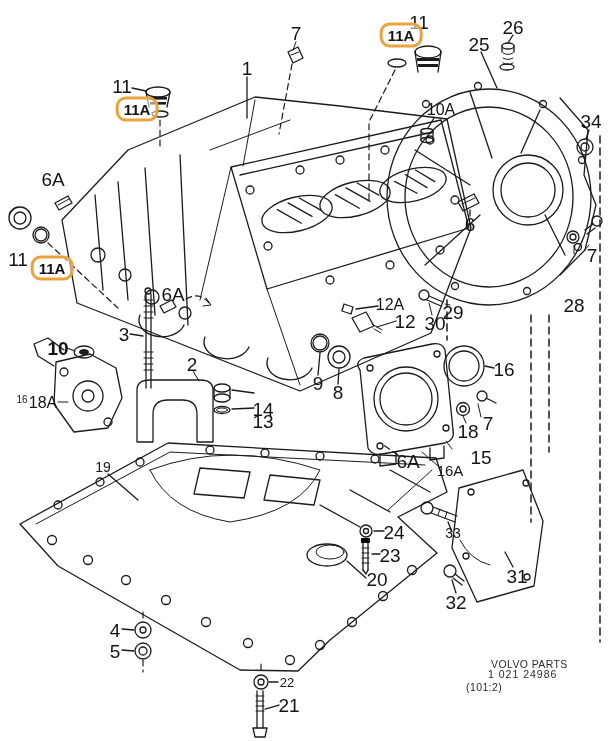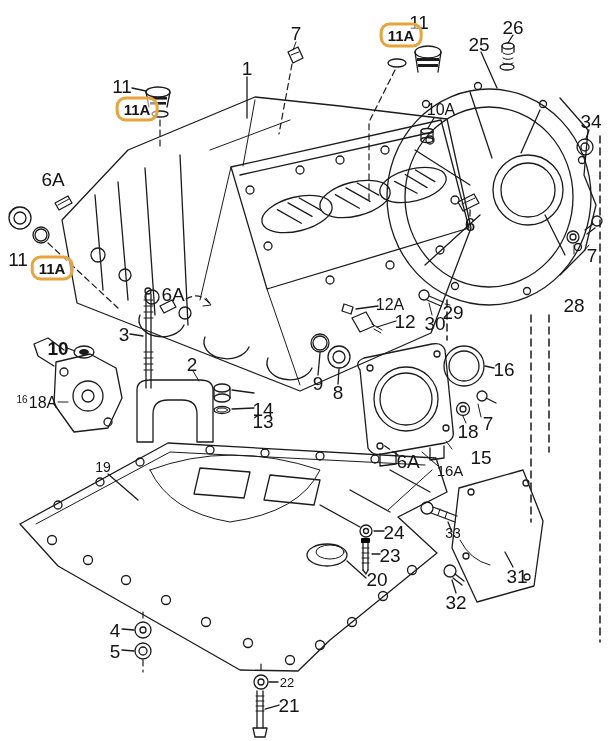--- a/index.html
+++ b/index.html
@@ -393,14 +393,19 @@
       <div class="callout" style="left: 377px; top: 579px; font-size: 19px; text-align: right;">20</div>
       <div class="callout" style="left: 115px; top: 630px; font-size: 19px;">4</div>
       <div class="callout" style="left: 115px; top: 651px; font-size: 19px;">5</div>
       <div class="callout" style="left: 287px; top: 682px; font-size: 13px;">22</div>
       <div class="callout" style="left: 289px; top: 705px; font-size: 19px;">21</div>
       <div class="callout" style="left: 453px; top: 533px; font-size: 14px;">33</div>
       <div class="callout" style="left: 444px; top: 602px; font-size: 19px; margin-left: 12px;">32</div>
       <div class="callout" style="left: 517px; top: 576px; font-size: 19px;">31</div>
     </div>
 
+  <div class="footer">
+    <div class="l1">VOLVO PARTS</div>
+    <div class="l2">1 021 24986</div>
+    <div class="l3">(101:2)</div>
+  </div>
 
 </div>
 
 </body></html>

